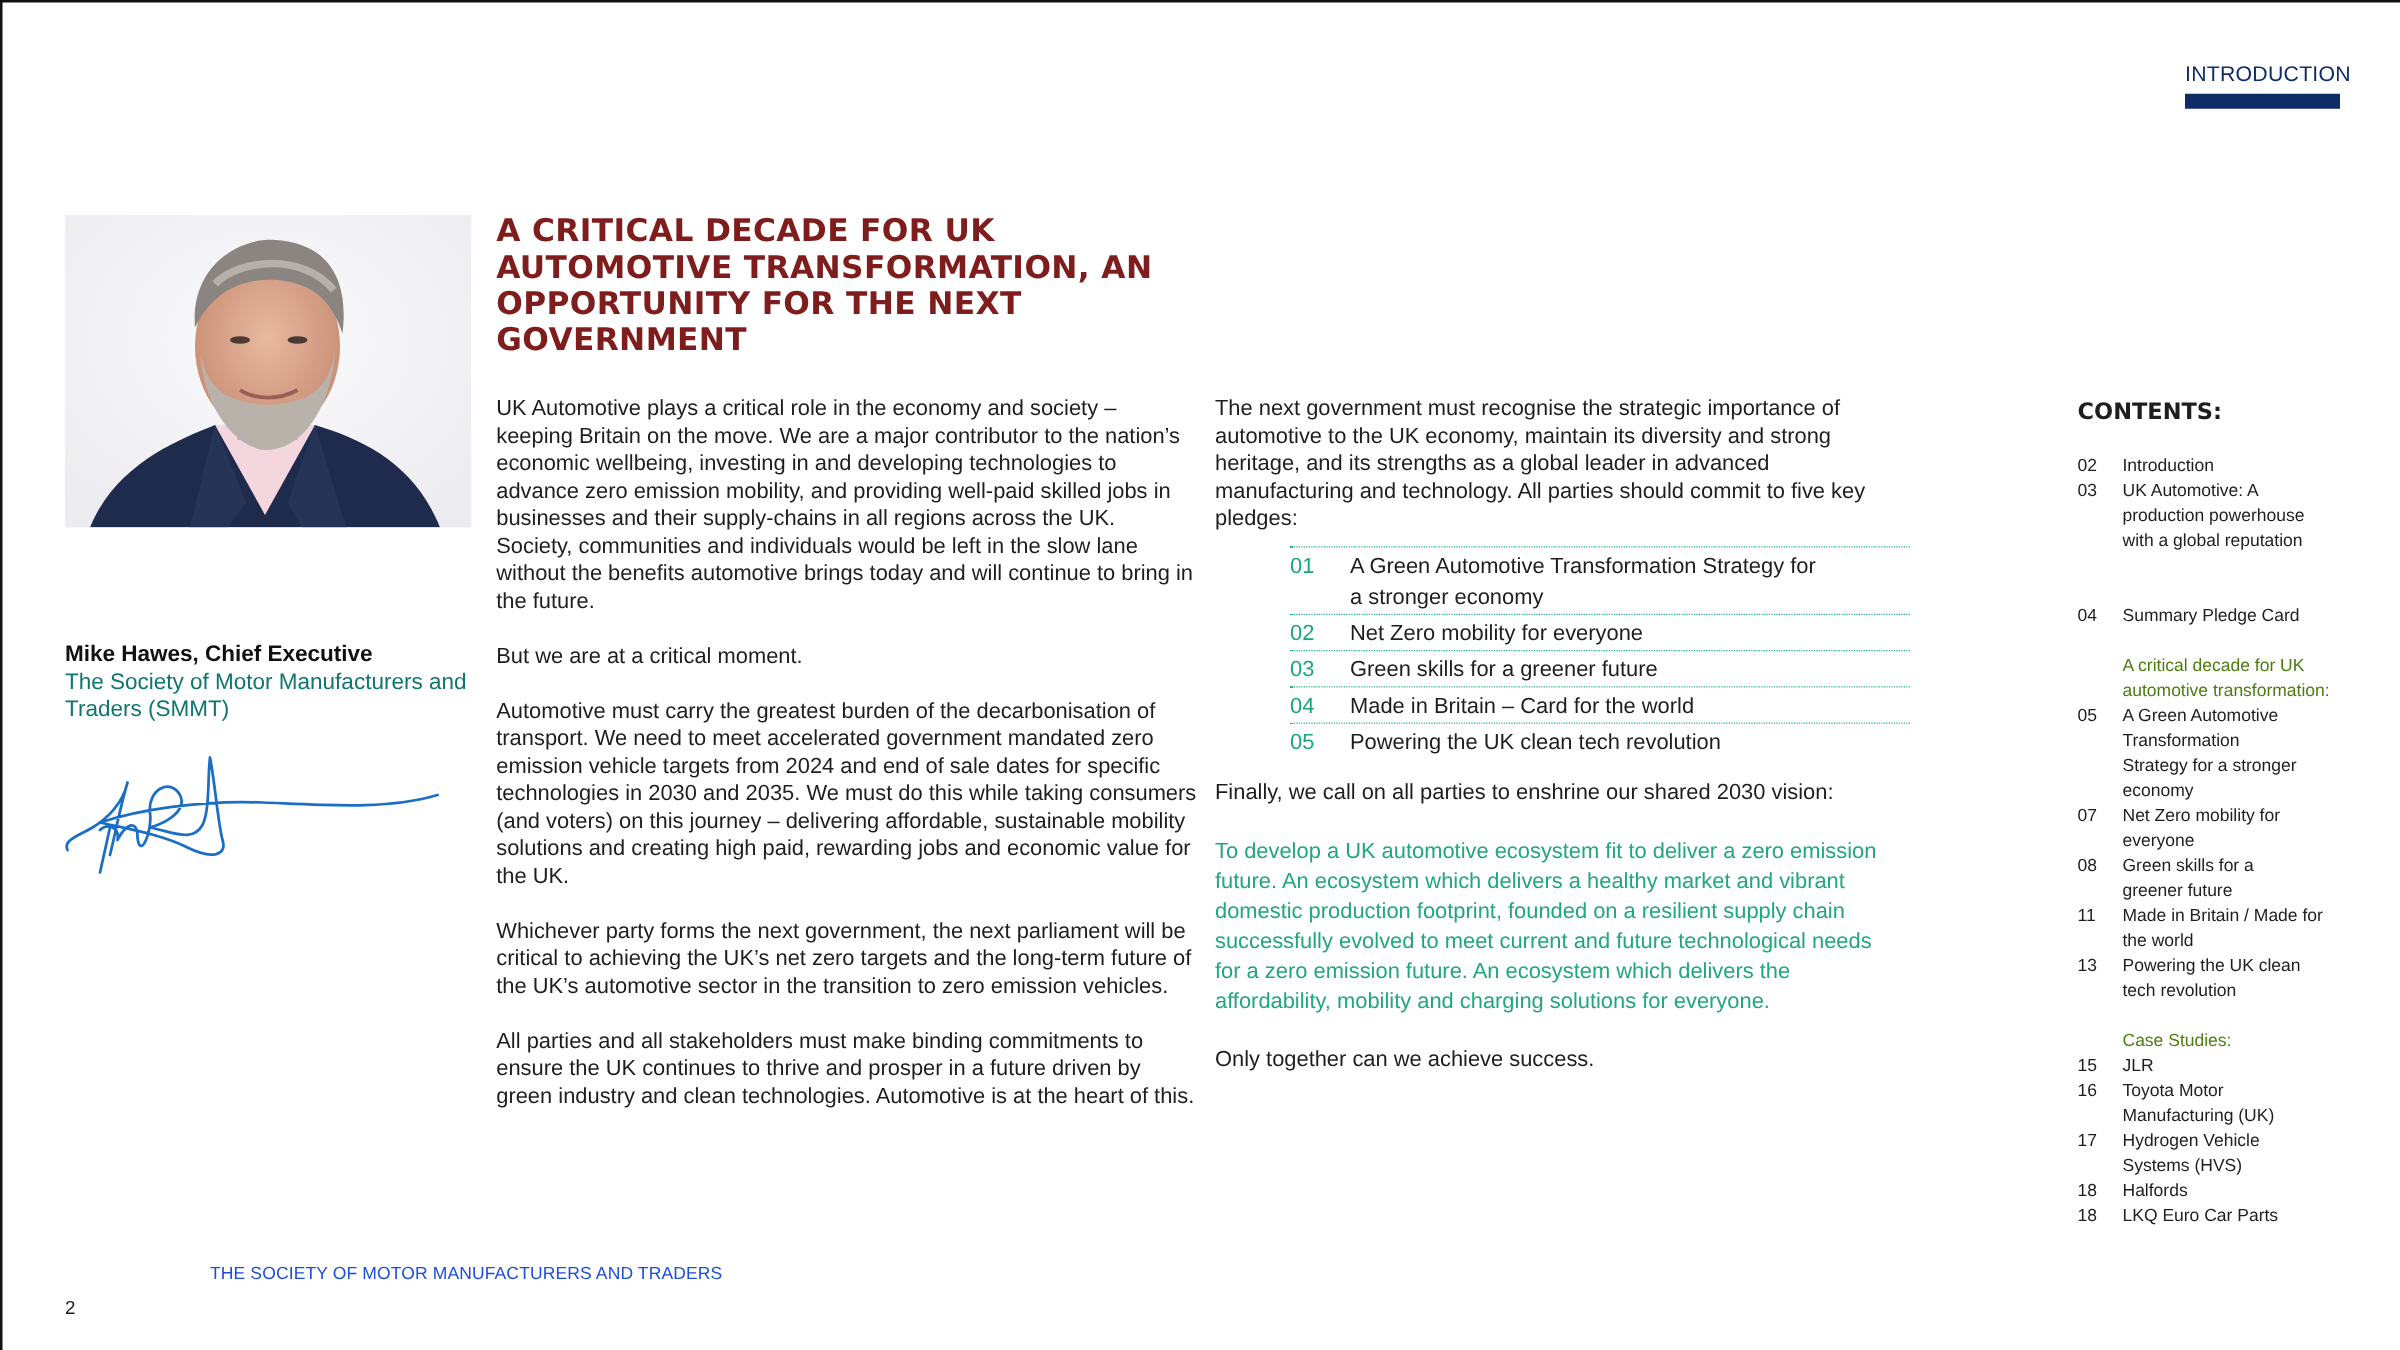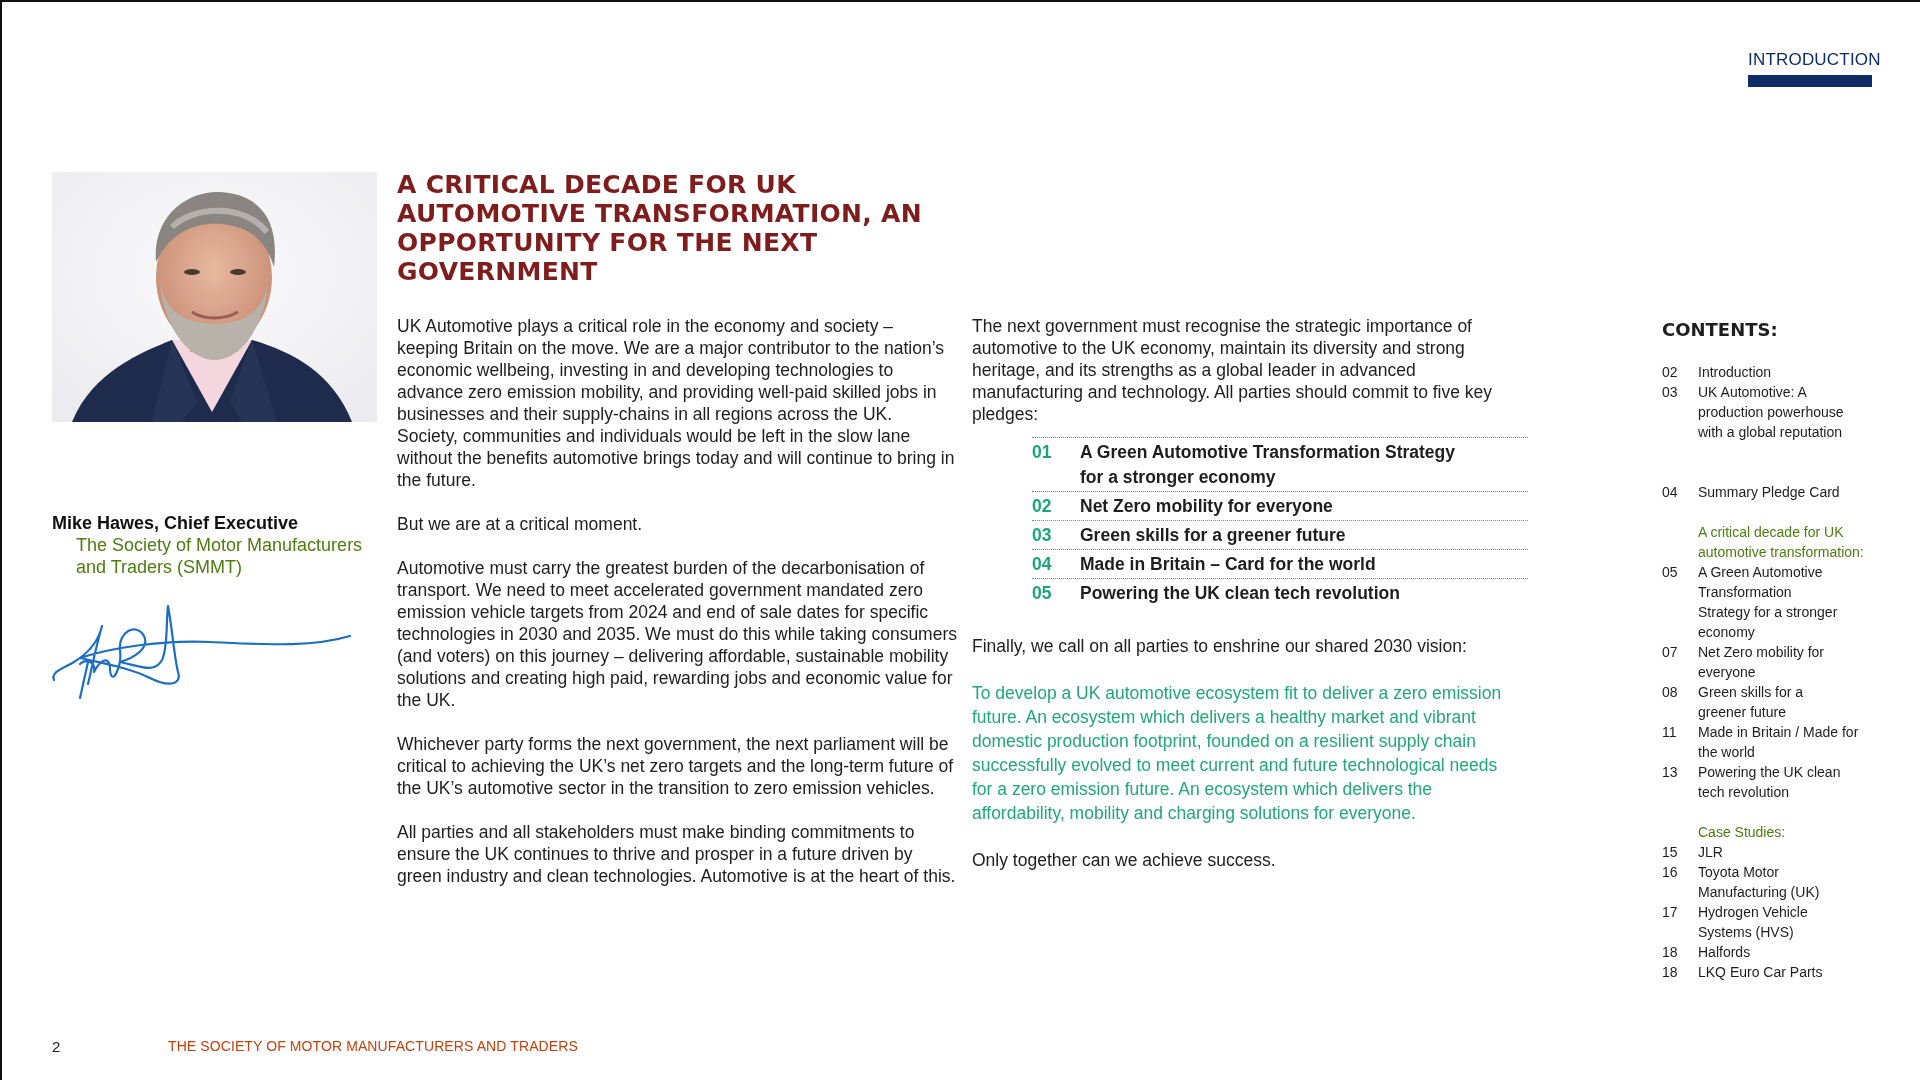--- a/index.html
+++ b/index.html
@@ -11,51 +11,51 @@
 
   .section-tab { position: absolute; left: 1746px; top: 48px; width: 124px; text-align: center; }
   .section-tab .label { font-size: 17px; color: #0e2c66; letter-spacing: 0.2px; }
   .section-tab .bar { height: 12px; background: #0e2c66; margin-top: 5px; }
 
   .photo { position: absolute; left: 50px; top: 170px; width: 325px; height: 250px; overflow: hidden; background: #f4f4f6; }
   .photo svg { display: block; width: 100%; height: 100%; }
 
   .caption { position: absolute; left: 50px; top: 510px; width: 330px; font-size: 18px; line-height: 22px; }
   .caption .name { font-weight: bold; color: #111; }
-  .caption .org { color: #4d7c0f; margin-left: 24px; }
+  .caption .org { color: #0f766e; }
 
   .signature { position: absolute; left: 48px; top: 600px; width: 310px; height: 100px; }
 
   .title { position: absolute; left: 395px; top: 168px; width: 560px;
            font-family: "DejaVu Sans", sans-serif; font-weight: bold; font-size: 25px; line-height: 29px;
            color: #7f1d1d; letter-spacing: 0.3px; }
 
   .col { position: absolute; font-size: 17.5px; line-height: 22px; color: #1e1e1e; }
   .col p { margin-bottom: 22px; }
   .col1 { left: 395px; top: 313px; width: 560px; }
   .col2 { left: 970px; top: 313px; width: 540px; }
 
-  .pledges { margin-left: 60px; width: 496px; margin-top: 2px; margin-bottom: 28px; border-top: 1.5px dotted #2ab08a; font-weight: bold; }
+  .pledges { margin-left: 60px; width: 496px; margin-top: 2px; margin-bottom: 15px; border-top: 1.5px dotted #2ab08a; }
   .pledge { display: flex; border-bottom: 1.5px dotted #2ab08a; padding: 2px 0 1px 0; line-height: 25px; }
   .pledge .num { width: 48px; color: #1aa57a; }
   .pledge .txt { flex: 1; color: #1e1e1e; }
 
   .vision { color: #20a878 !important; line-height: 24px; }
 
   .contents { position: absolute; left: 1660px; top: 318px; width: 240px; font-size: 14px; line-height: 20px; color: #1e1e1e; }
   .contents .heading { font-family: "DejaVu Sans", sans-serif; font-weight: bold; font-size: 18px; margin-bottom: 22px; }
   .toc-row { display: flex; }
   .toc-row .n { width: 36px; }
   .toc-row .t { flex: 1; }
   .toc-sub { margin-left: 36px; color: #4d7c0f; }
   .gap-l { height: 40px; }
   .gap-m { height: 20px; }
 
   .footer-num { position: absolute; left: 50px; top: 1036px; font-size: 15px; color: #1e1e1e; }
-  .footer-org { position: absolute; left: 166px; top: 1036px; font-size: 14px; color: #c2410c; letter-spacing: 0.1px; }
+  .footer-org { position: absolute; left: 166px; top: 1008px; font-size: 14px; color: #1d4ed8; letter-spacing: 0.1px; }
 </style>
 </head>
 <body>
 
 <div class="page">
 
   <div class="section-tab">
     <div class="label">INTRODUCTION</div>
     <div class="bar"></div>
   </div>

